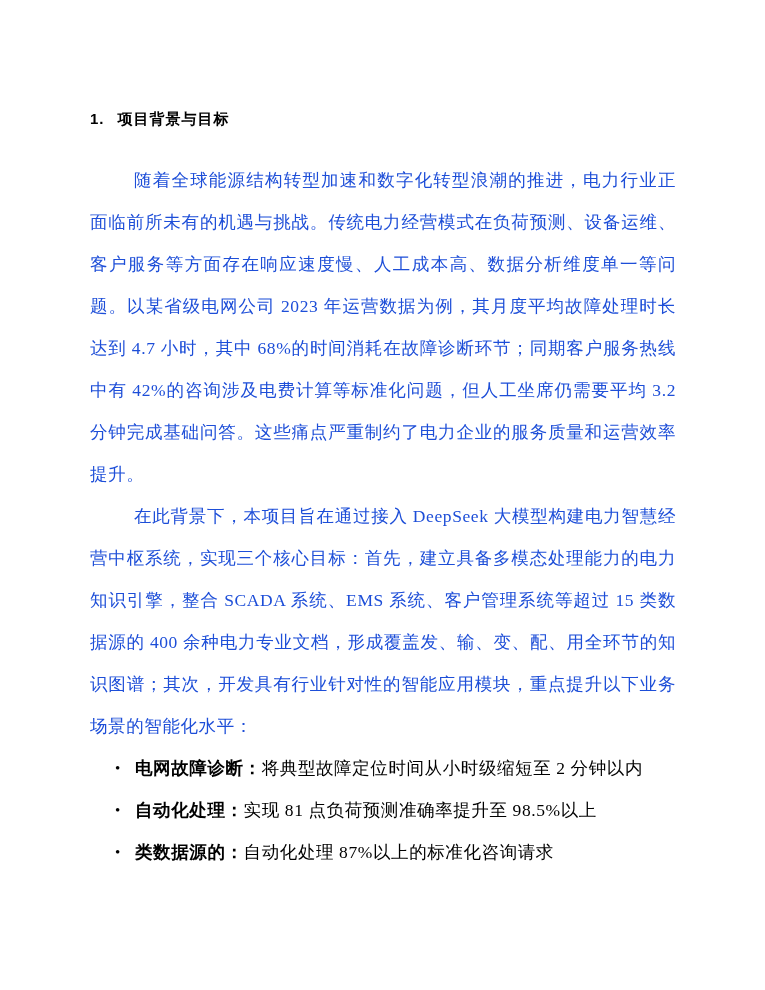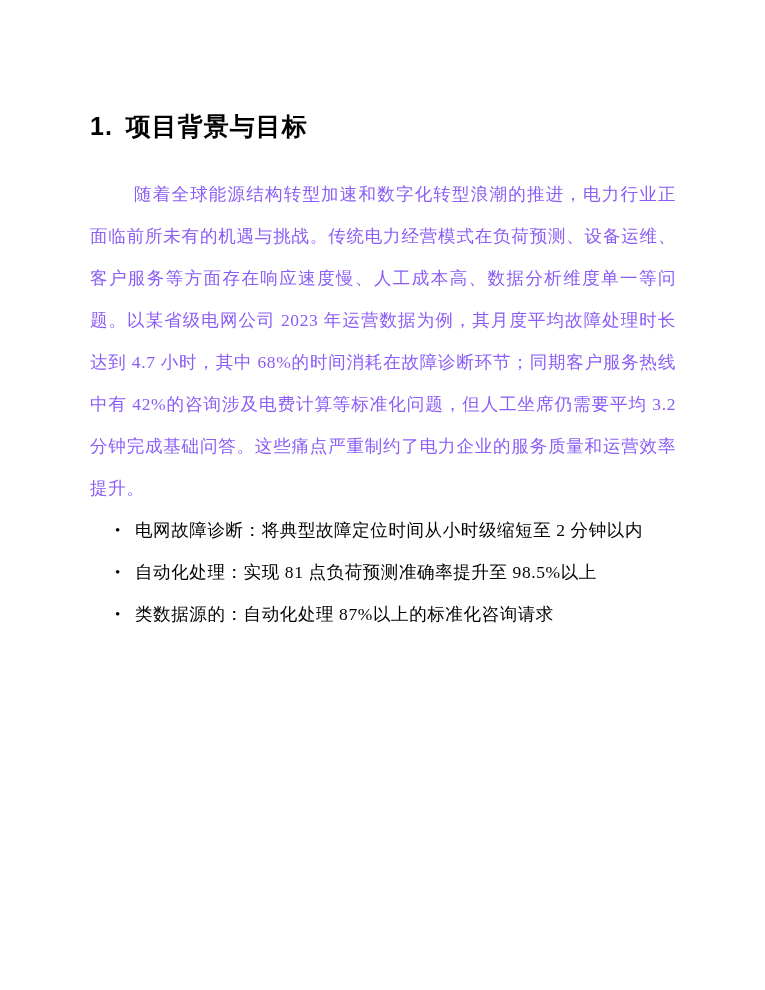--- a/index.html
+++ b/index.html
@@ -12,39 +12,39 @@
     font-family: "Liberation Serif", "DejaVu Serif", serif;
   }
   .page {
     width: 765px;
     height: 990px;
     background: #ffffff;
     padding: 110px 89px 0 90px;
   }
   .heading {
     font-family: "Liberation Sans", "DejaVu Sans", sans-serif;
-    font-size: 25px;
+    font-size: 15px;
     font-weight: bold;
     color: #000000;
     letter-spacing: 1px;
     margin-bottom: 30px;
     white-space: nowrap;
   }
   .heading-number {
     display: inline-block;
     margin-right: 13px;
   }
   .para {
     font-size: 17.5px;
     line-height: 42px;
     letter-spacing: 0.6px;
     text-align: justify;
     text-justify: inter-ideograph;
     text-indent: 44px;
-    color: #8b5cf6;
+    color: #1d4ed8;
     font-family: Liberation Serif, serif;
   }
   .bullets {
     list-style: none;
     margin-top: 0;
   }
   .bullet {
     display: flex;
     align-items: flex-start;
     font-size: 17.5px;
@@ -58,32 +58,33 @@
     font-size: 15px;
     line-height: 42px;
     color: #000000;
   }
   .bullet .bullet-body {
     flex: 1 1 auto;
     text-align: justify;
     text-justify: inter-ideograph;
   }
   .bullet-label {
-    font-weight: normal;
+    font-weight: bold;
   }
 </style>
 </head>
 <body>
 
 <div class="page">
 
   <h1 class="heading"><span class="heading-number">1.</span><span class="heading-title">项目背景与目标</span></h1>
 
   <p class="para">随着全球能源结构转型加速和数字化转型浪潮的推进，电力行业正面临前所未有的机遇与挑战。传统电力经营模式在负荷预测、设备运维、客户服务等方面存在响应速度慢、人工成本高、数据分析维度单一等问题。以某省级电网公司 2023 年运营数据为例，其月度平均故障处理时长达到 4.7 小时，其中 68%的时间消耗在故障诊断环节；同期客户服务热线中有 42%的咨询涉及电费计算等标准化问题，但人工坐席仍需要平均 3.2 分钟完成基础问答。这些痛点严重制约了电力企业的服务质量和运营效率提升。</p>
 
+  <p class="para">在此背景下，本项目旨在通过接入 DeepSeek 大模型构建电力智慧经营中枢系统，实现三个核心目标：首先，建立具备多模态处理能力的电力知识引擎，整合 SCADA 系统、EMS 系统、客户管理系统等超过 15 类数据源的 400 余种电力专业文档，形成覆盖发、输、变、配、用全环节的知识图谱；其次，开发具有行业针对性的智能应用模块，重点提升以下业务场景的智能化水平：</p>
 
   <ul class="bullets">
 
     <li class="bullet">
       <span class="dot">•</span>
       <span class="bullet-body"><span class="bullet-label">电网故障诊断：</span><span class="bullet-text">将典型故障定位时间从小时级缩短至 2 分钟以内</span></span>
     </li>
 
     <li class="bullet">
       <span class="dot">•</span>

